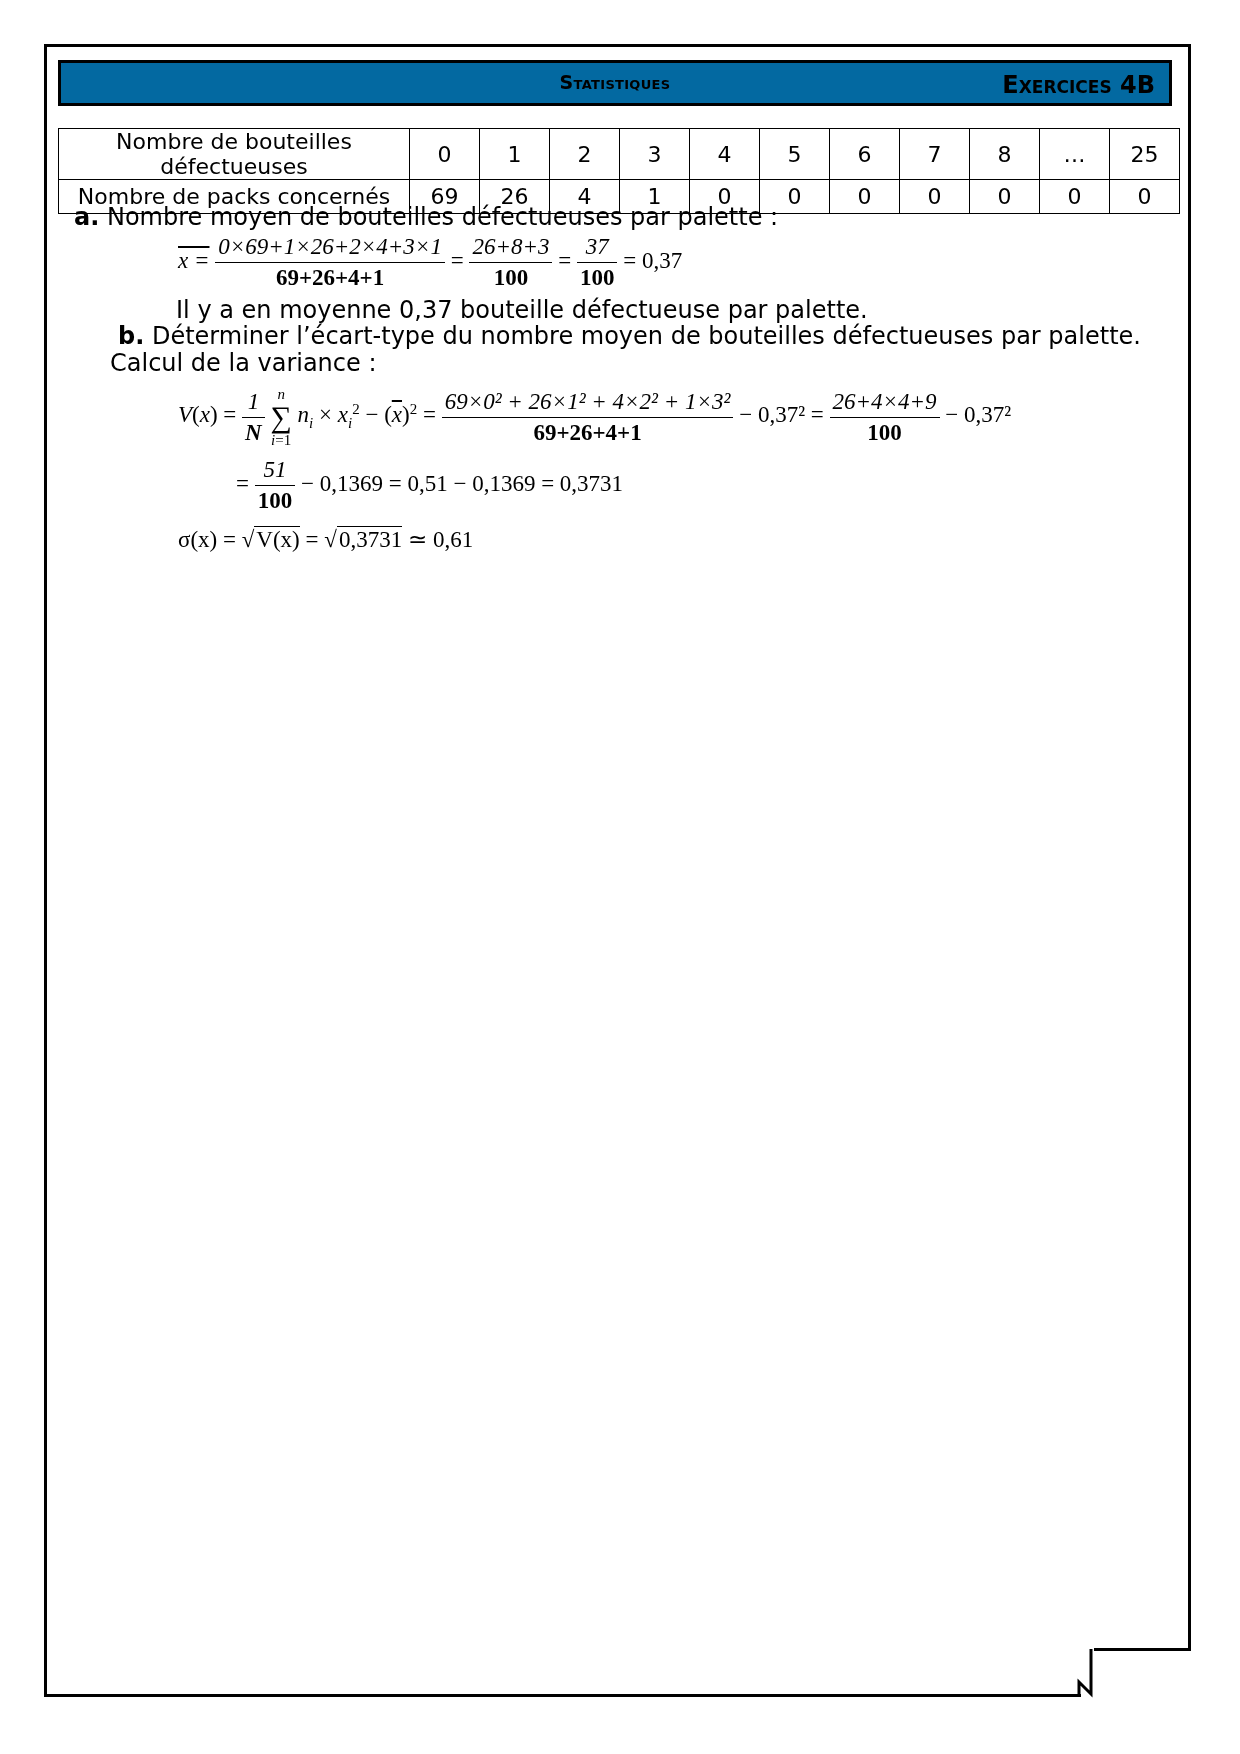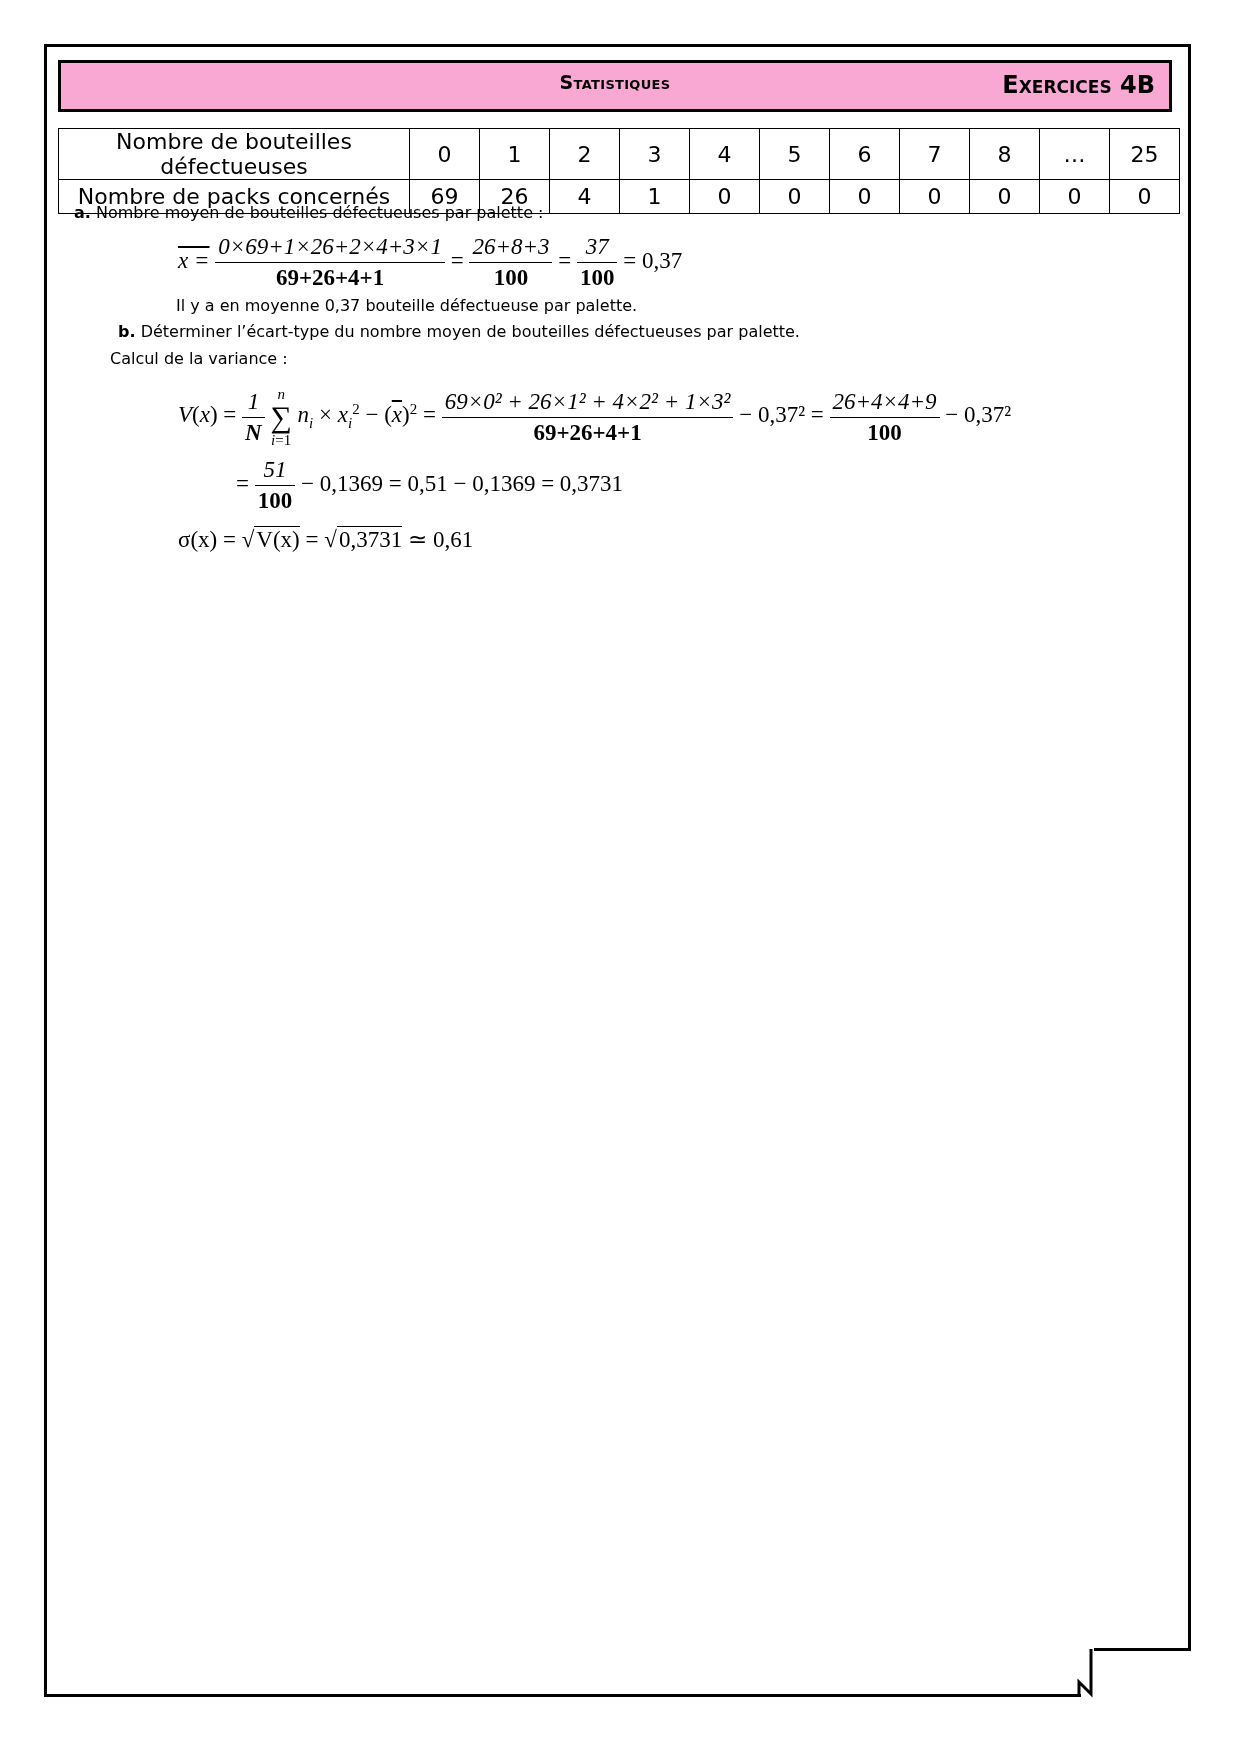--- a/index.html
+++ b/index.html
@@ -3,28 +3,28 @@
 <meta charset="utf-8">
 <style>
   html, body { margin:0; padding:0; background:#fff; }
   body { width:1240px; height:1754px; position:relative; overflow:hidden; font-family:"DejaVu Sans", sans-serif; color:#000; }
   .frame-top { position:absolute; left:44px; top:44px; width:1146px; height:0; border-top:3px solid #000; }
   .frame-left { position:absolute; left:44px; top:44px; width:0; height:1650px; border-left:3px solid #000; }
   .frame-right { position:absolute; left:1188px; top:44px; width:0; height:1604px; border-left:3px solid #000; }
   .frame-bottom-left { position:absolute; left:44px; top:1694px; width:1037px; height:0; border-top:3px solid #000; }
   .frame-bottom-right { position:absolute; left:1094px; top:1648px; width:97px; height:0; border-top:3px solid #000; }
   .notch { position:absolute; left:1076px; top:1646px; }
-  .header-bar { position:absolute; left:58px; top:60px; width:1114px; height:52px; background:#f9a8d4; border:3px solid #000; box-sizing:border-box; }
+  .header-bar { position:absolute; left:58px; top:60px; width:1114px; height:46px; background:#0369a1; border:3px solid #000; box-sizing:border-box; }
   .header-title { position:absolute; left:0; right:0; top:8px; text-align:center; font-weight:bold; font-size:19px; letter-spacing:0.3px; font-variant:small-caps; }
   .header-right { position:absolute; right:14px; top:8px; font-weight:bold; font-size:24px; font-variant:small-caps; }
   table.data { position:absolute; left:58px; top:128px; border-collapse:collapse; font-size:22px; }
   table.data td { border:1px solid #000; height:33px; text-align:center; padding:0; }
   table.data td.lbl { width:350px; }
   table.data td.val { width:69px; }
-  .txt { position:absolute; font-size:16px; white-space:nowrap; }
+  .txt { position:absolute; font-size:24px; white-space:nowrap; }
   .bold { font-weight:bold; }
   .math { position:absolute; font-family:"Liberation Serif", serif; font-size:23px; white-space:nowrap; }
   .frac { display:inline-block; vertical-align:middle; text-align:center; }
   .frac .num { display:block; border-bottom:1.5px solid #000; padding:0 3px; line-height:30px;font-style:italic; }
   .frac .den { display:block; padding:0 3px; line-height:30px;font-weight:bold; }
   .it { font-style:italic; }
   sup { font-size:15px; }
   sub { font-size:15px; }
   .sqrt { border-top:1.5px solid #000; padding-left:2px;margin-top:8px; }
 </style>

